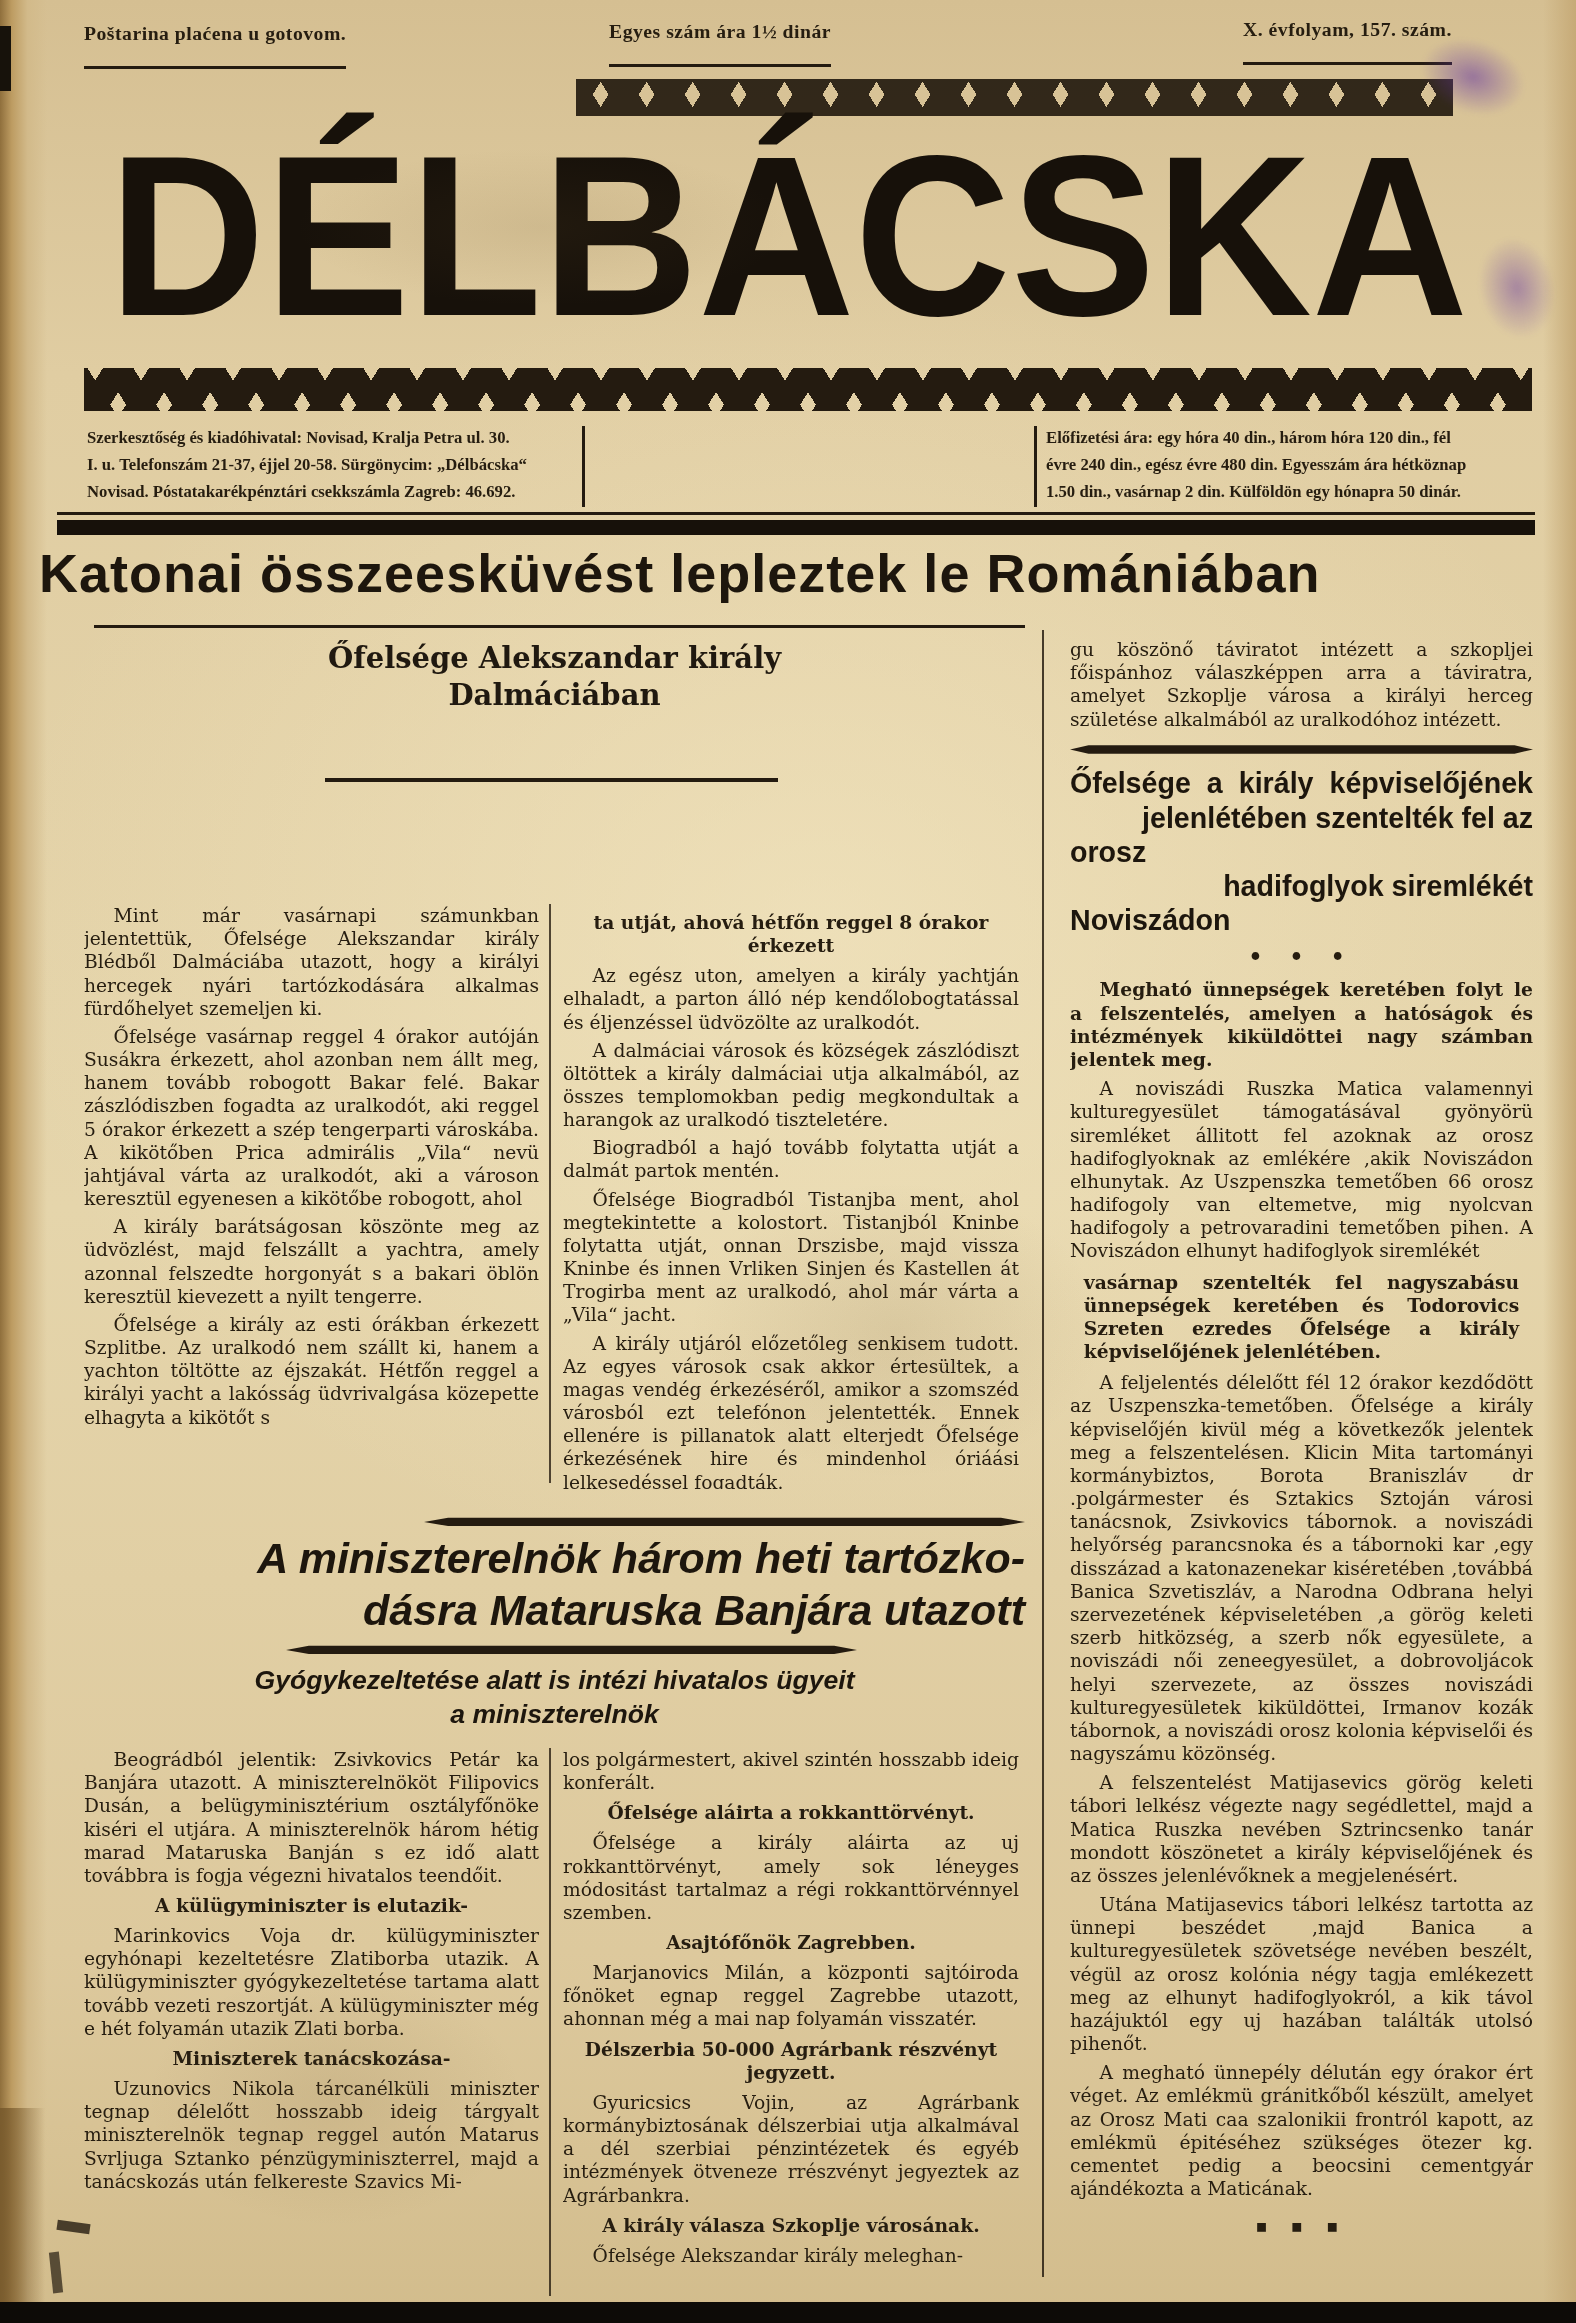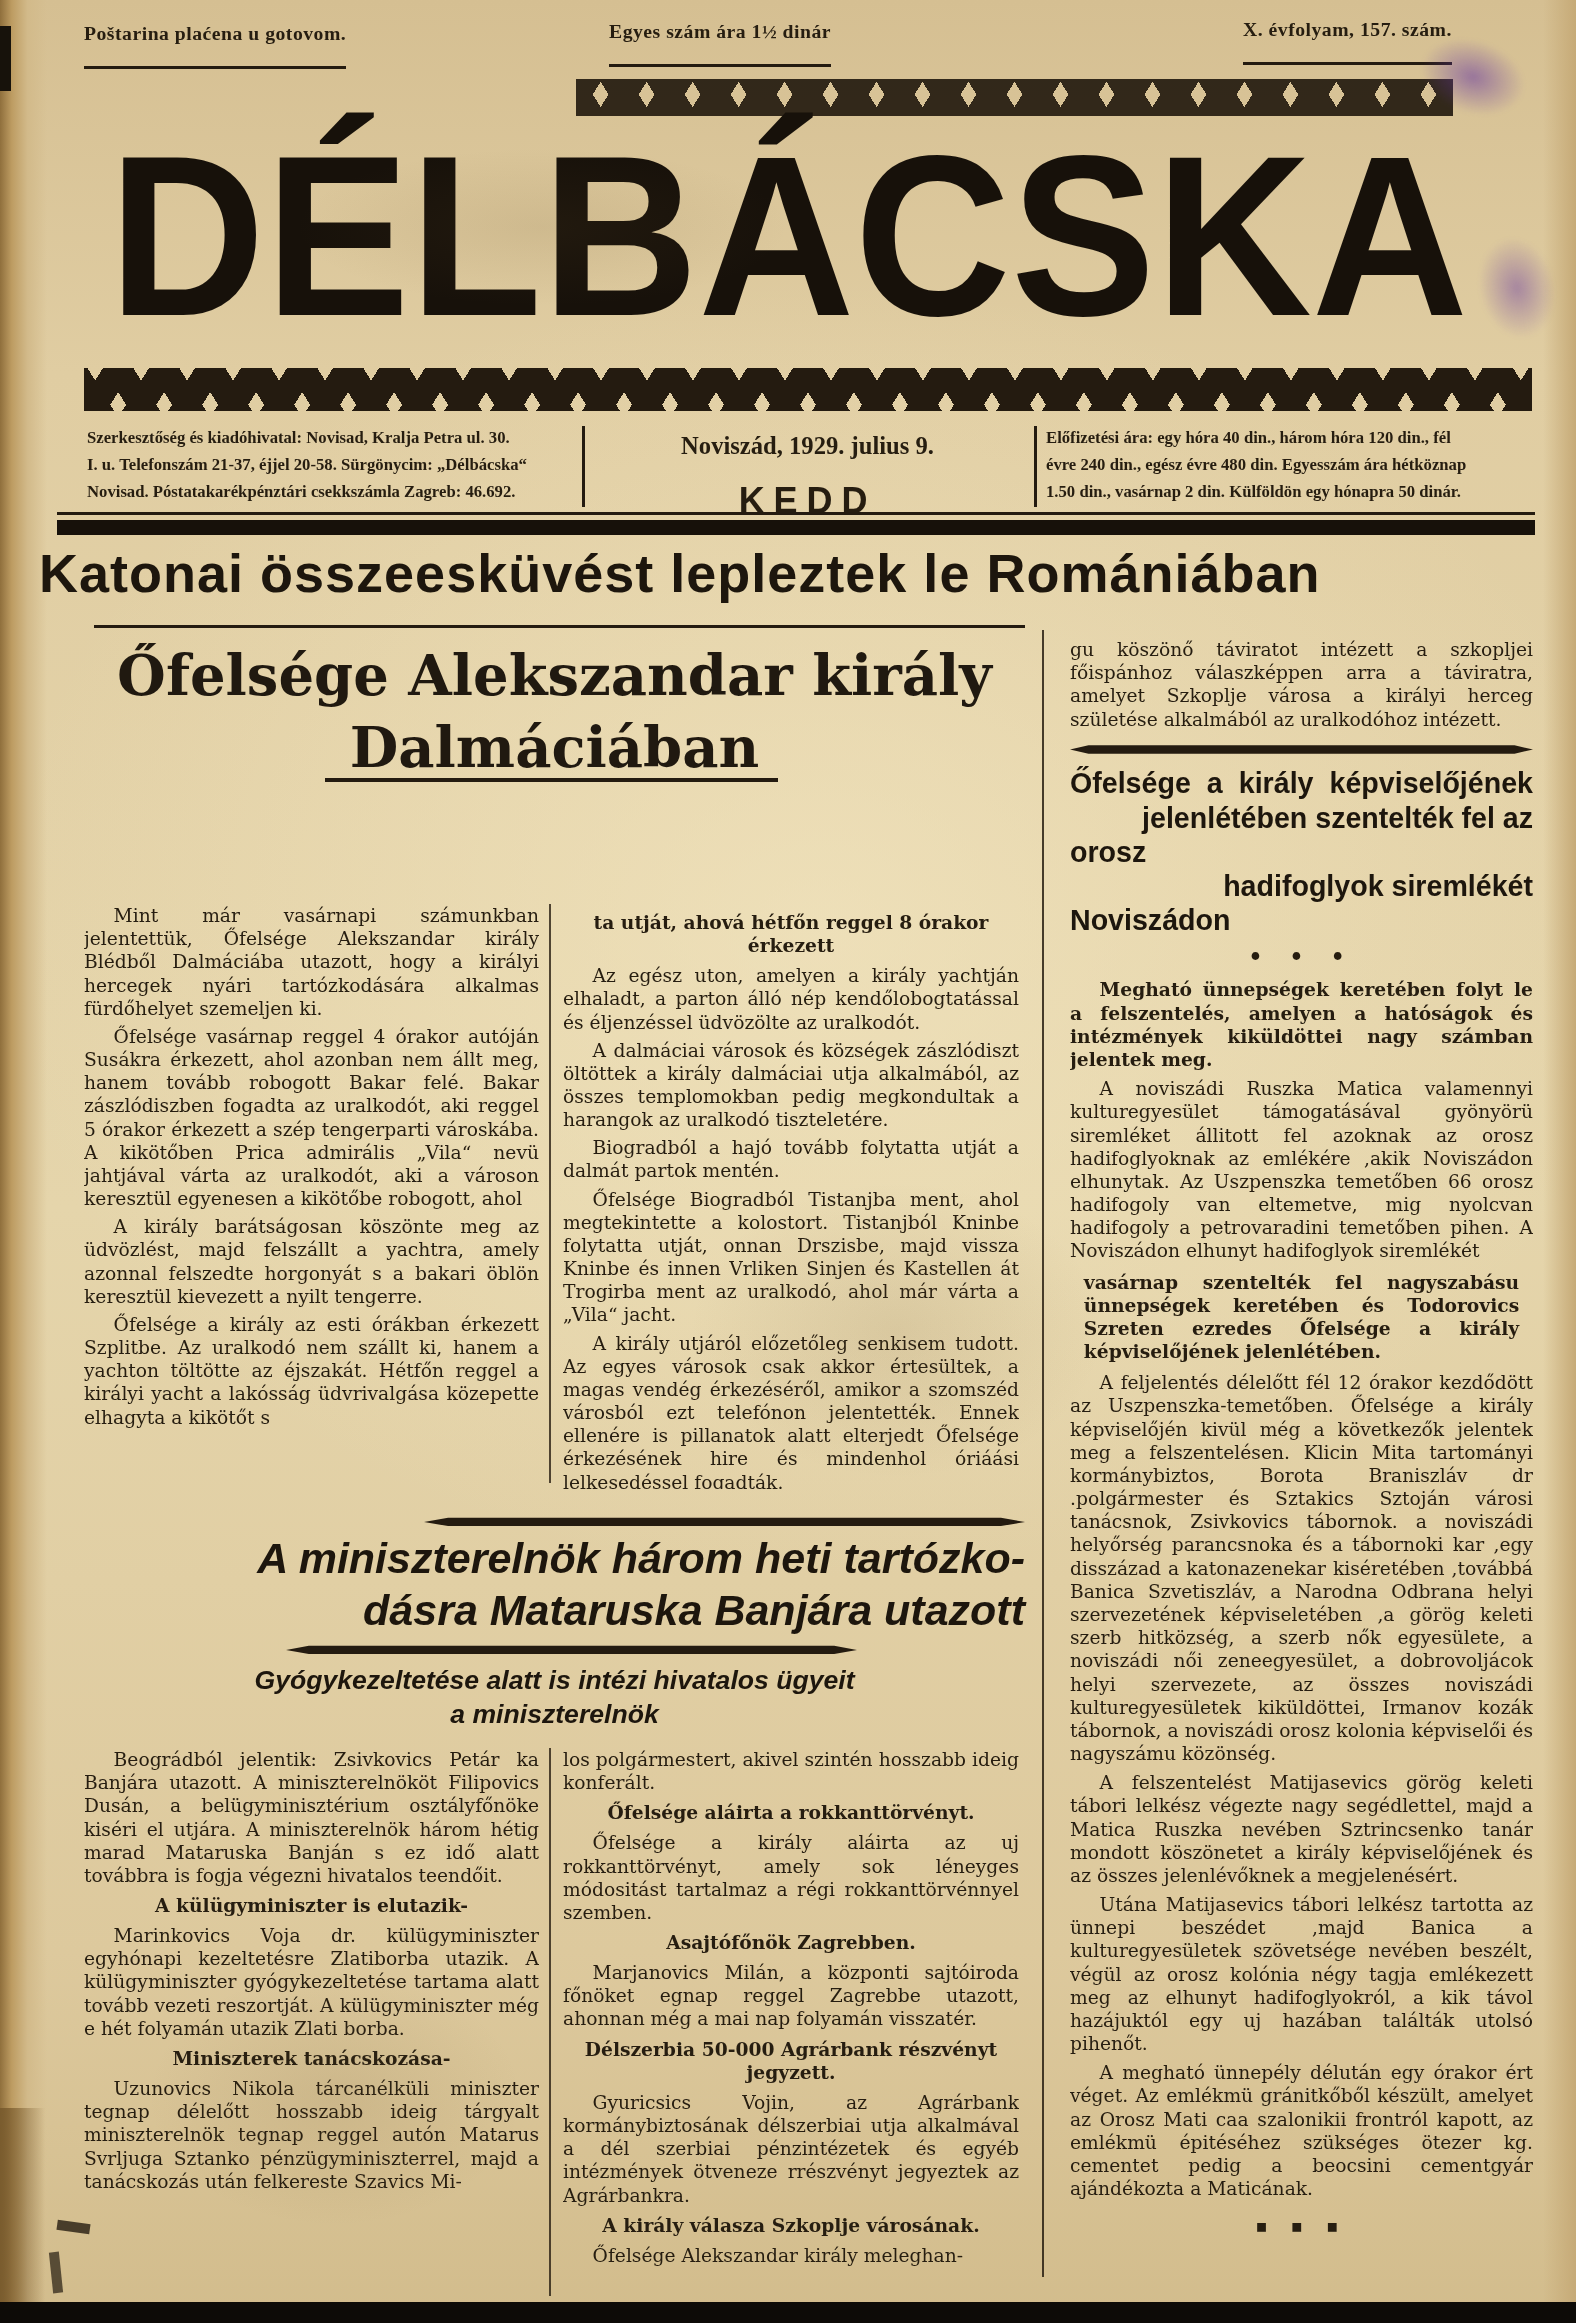--- a/index.html
+++ b/index.html
@@ -56,21 +56,21 @@
 
   .thick-rule{position:absolute;left:57px;top:512px;width:1478px;}
   .thick-rule .thin{height:3px;background:#241b10;margin-bottom:4.9px;}
   .thick-rule .fat{height:14.8px;background:#17110a;}
 
   .headline1{position:absolute;left:39px;top:542px;width:1497px;margin:0;
     font-family:"Liberation Sans",sans-serif;font-weight:bold;font-size:54px;letter-spacing:1px;color:#1d160d;}
 
   .art1-toprule{position:absolute;left:94px;top:625px;width:931px;height:3px;background:#241b10;}
   .art1-title{position:absolute;left:84px;top:640px;width:941px;margin:0;text-align:center;
-    font-family:"DejaVu Serif",serif;font-weight:bold;font-size:56px;line-height:1.28;color:#201910;}
+    font-family:"DejaVu Serif",serif;font-weight:bold;font-size:29px;line-height:1.28;color:#201910;}
   .title-rule{position:absolute;left:325px;top:778px;width:453px;height:3.9px;background:#241b10;}
   .art1-subhead{position:absolute;left:84px;top:796px;width:941px;margin:0;text-align:center;
     font-family:"Liberation Serif",serif;font-weight:bold;font-size:26.6px;line-height:1.22;color:#201910;}
 
   .col{position:absolute;overflow:hidden;font-size:18.7px;line-height:1.24;text-align:justify;}
   .col p{margin:0 0 4.9px 0;}
   .col .p{text-indent:29.6px;}
   .col .noindent{text-indent:0;}
   .col .crosshead{font-weight:bold;text-align:center;text-indent:0;margin:6.9px 0;}
   .c1a{left:84px;top:904px;width:455px;height:585px;}
@@ -126,24 +126,20 @@
     </svg>
   </div>
   <div class="ornament band-bottom"></div>
 
   <div class="info-cell info-left">
     <div>Szerkesztőség és kiadóhivatal: Novisad, Kralja Petra ul. 30.</div>
     <div>I. u. Telefonszám 21-37, éjjel 20-58. Sürgönycim: „Délbácska“</div>
     <div>Novisad. Póstatakarékpénztári csekkszámla Zagreb: 46.692.</div>
   </div>
   <div class="vsep sep1"></div>
-  <div class="info-cell info-center">
-    <div class="dateline">Noviszád, 1929. julius 9.</div>
-    <div class="dayname">KEDD</div>
-  </div>
   <div class="vsep sep2"></div>
   <div class="info-cell info-right">
     <div>Előfizetési ára: egy hóra 40 din., három hóra 120 din., fél</div>
     <div>évre 240 din., egész évre 480 din. Egyesszám ára hétköznap</div>
     <div>1.50 din., vasárnap 2 din. Külföldön egy hónapra 50 dinár.</div>
   </div>
 
   <div class="thick-rule">
     <div class="thin"></div>
       <div class="fat"></div>

